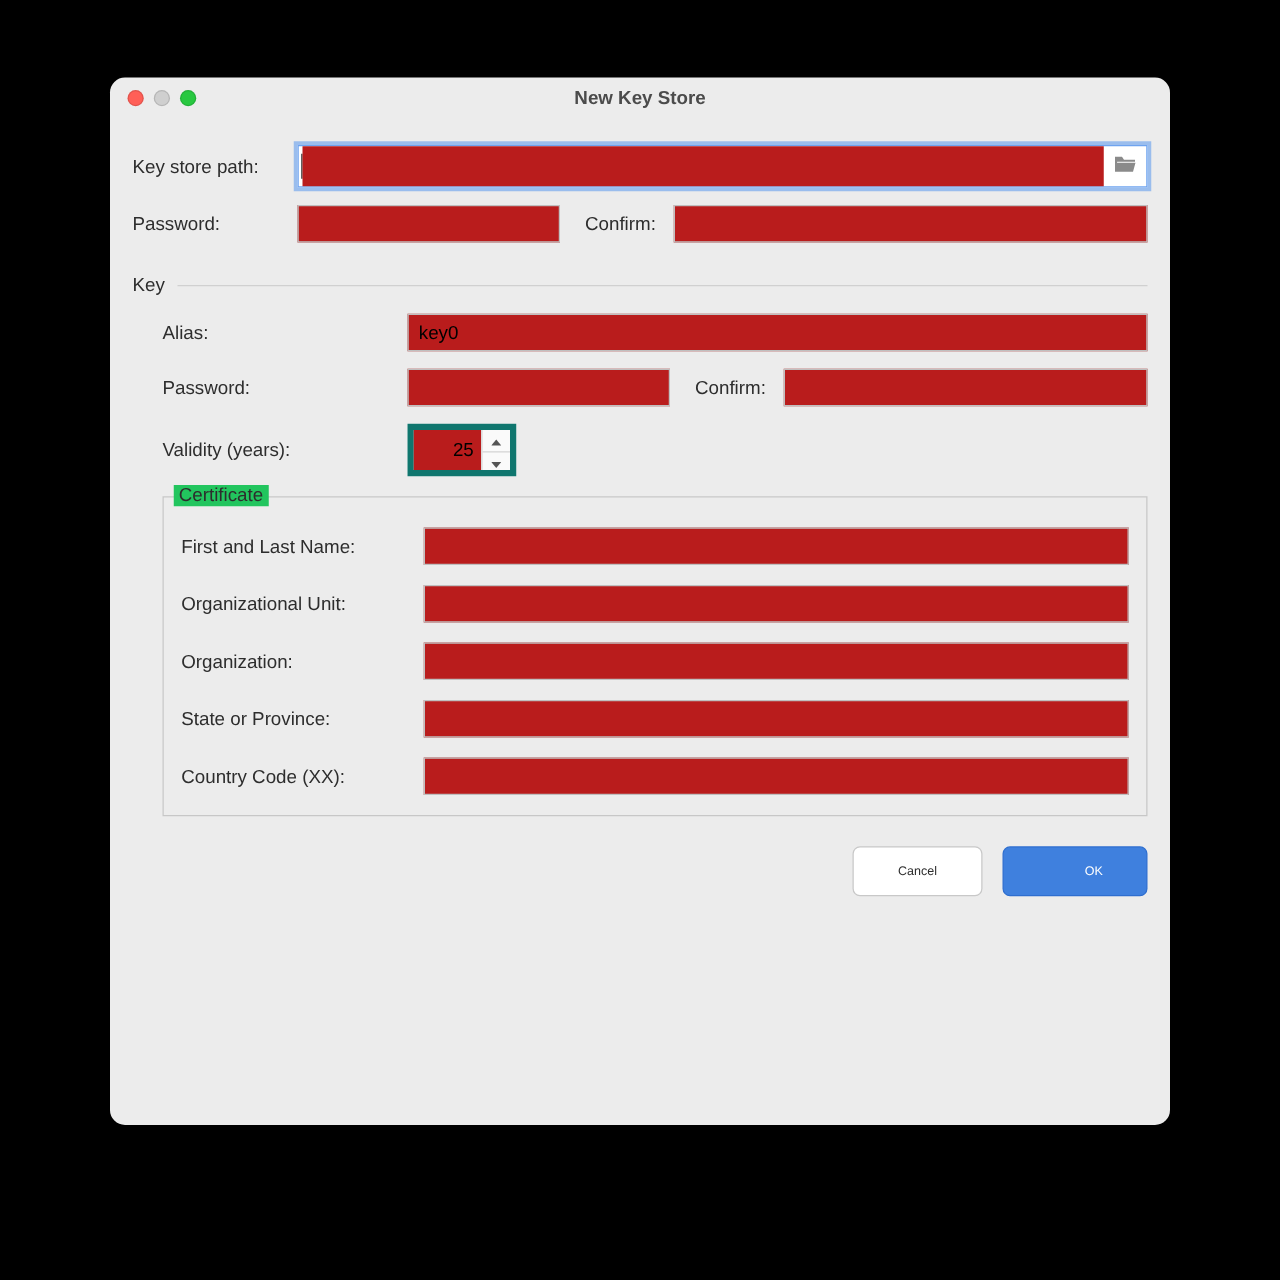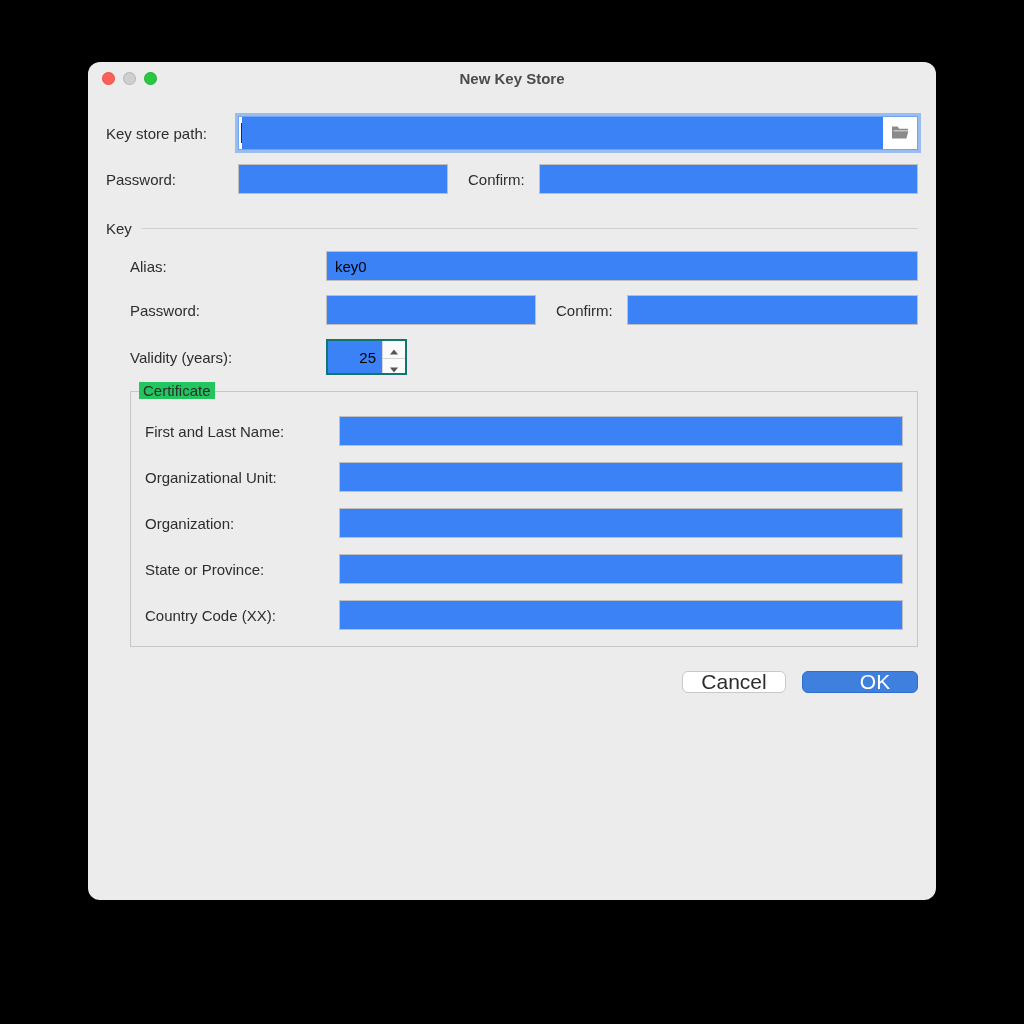--- a/index.html
+++ b/index.html
@@ -56,21 +56,21 @@
   }
   .lab {
     flex: 0 0 132px;
     text-align: left;
   }
   .lab.wide { flex-basis: 196px; }
 
   input[type=text], input[type=password] {
     height: 30px;
     border: 1px solid #bfbfbf;
-    background: #3b82f6;
+    background: #b91c1c;
     padding: 0 8px;
     font-size: 15px;
     font-family: inherit;
     box-sizing: border-box;
     border-radius: 0;
   }
   .pathwrap {
     flex: 1;
     display: flex;
     align-items: center;
@@ -104,21 +104,21 @@
   .section-title-row .hr {
     flex:1; height:1px; background:#d0d0d0; margin-left:10px;
   }
   .key-body { padding-left: 24px; }
 
   .alias-input { flex:1; }
 
   
   .spinner {
     display:flex; align-items:center;
-    border:2px solid #0f766e; background:#fff;
+    border:5px solid #0f766e; background:#fff;
     height:32px;
   }
   .spinner input{
     border:none; width:54px; text-align:right; padding-right:6px;
     height:100%; outline:none;
   }
   .spin-btns{
     display:flex; flex-direction:column;
     border-left:1px solid #d4d4d4;
     background:#fafafa;
@@ -146,23 +146,23 @@
   .cert .row{ margin-top:16px; }
   .cert .lab { flex:0 0 194px; }
   .cert input { flex:1; }
 
   
   .footer{
     display:flex; justify-content:flex-end; gap:16px;
     margin-top:24px;
   }
   .btn{
-    min-width:104px; height:22px;
+    min-width:104px; height:40px;
     border-radius:6px;
-    font-size:21px;
+    font-size:10px;
     display:flex;align-items:center;justify-content:center;
     cursor:pointer;
     box-sizing:border-box;
   }
   .btn.cancel{
     background:#fff; border:1px solid #c8c8c8; color:#2d2d2d;
   }
   .btn.ok{
     background:#3f80de; color:#fff; border:1px solid #2e6ecf;
     min-width:116px;

